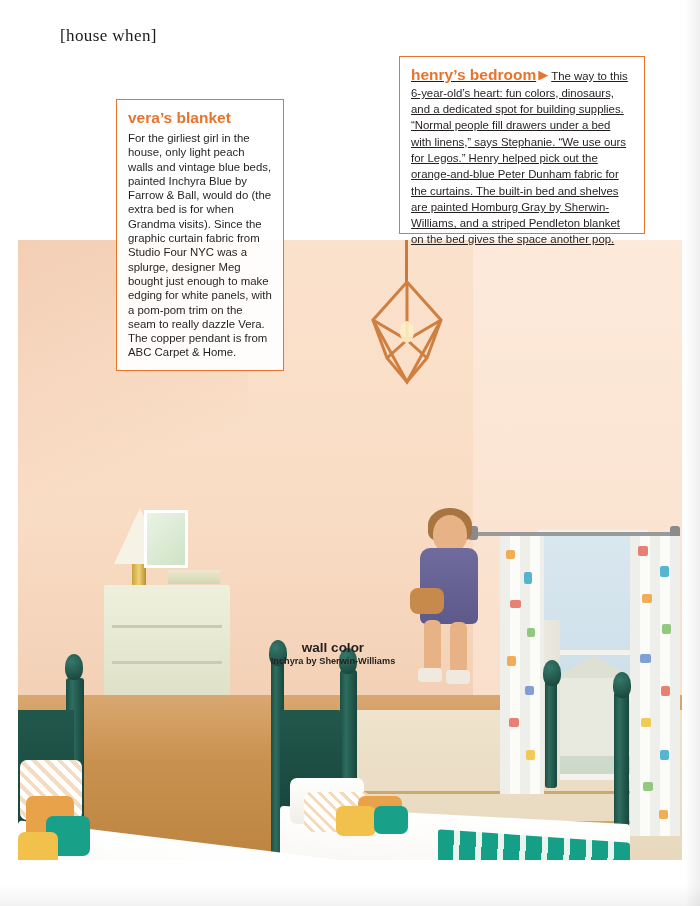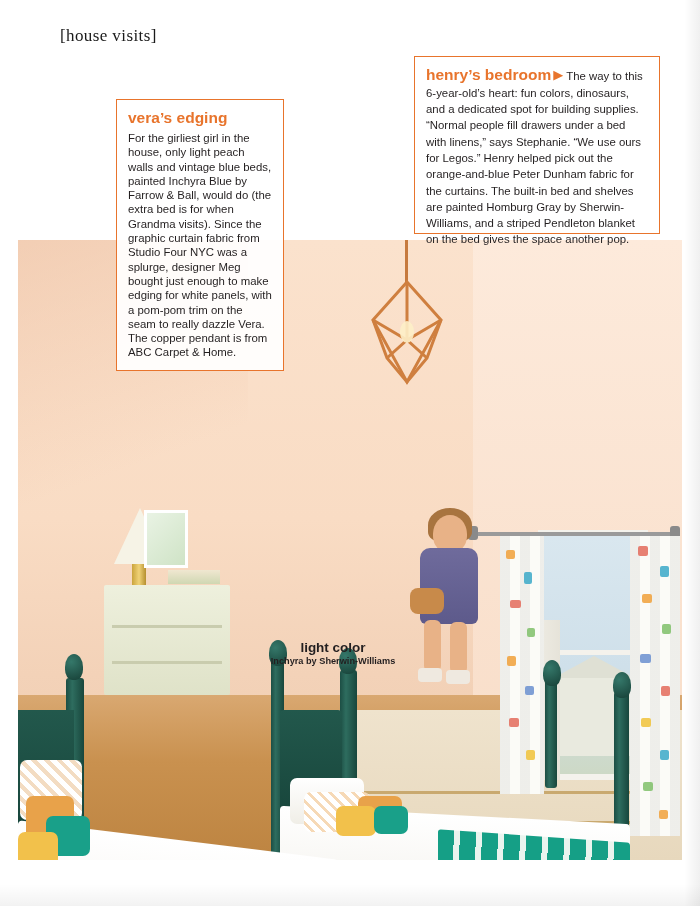--- a/index.html
+++ b/index.html
@@ -43,24 +43,25 @@
     box-sizing: border-box;
     padding: 9px 11px 11px 11px;
   }
   .callout.vera {
     left: 116px;
     top: 99px;
     width: 168px;
     height: 272px;
   }
   .callout.henry {
-    left: 414px;
+    left: 399px;
     top: 56px;
     width: 246px;
     height: 178px;
+    text-decoration: underline;
   }
   .callout-title {
     font-family: "Liberation Sans", sans-serif;
     font-weight: bold;
     font-size: 15.5px;
     color: #e8742c;
     margin: 0 0 4px 0;
     display: inline;
     line-height: 1.15;
   }
@@ -333,21 +334,21 @@
     left: 0; bottom: 0; width: 700px; height: 22px;
     background: linear-gradient(180deg, rgba(0,0,0,0) 0%, rgba(0,0,0,0.05) 100%);
     pointer-events: none;
   }
 </style>
 </head>
 <body>
 
 <div class="page">
 
-  <div class="running-head">[house visits]</div>
+  <div class="running-head">[house when]</div>
 
   <div class="photo">
     <div class="wall"></div>
     <div class="wall-right"></div>
     <div class="wall-shade"></div>
 
     <div class="floor"></div>
     <div class="rug"></div>
     <div class="rug-line l1"></div>
     <div class="rug-line l2"></div>
@@ -446,28 +447,28 @@
     <div class="lamp-shade"></div>
     <div class="lamp-base"></div>
     <div class="art"></div>
     <div class="nightstand">
       <div class="drawer" style="top:40px;"></div>
       <div class="drawer" style="top:76px;"></div>
     </div>
     <div class="books"></div>
 
     <div class="wall-color-caption">
-      <p class="wall-color-title">light color</p>
+      <p class="wall-color-title">wall color</p>
       <p class="wall-color-sub">Inchyra by Sherwin-Williams</p>
     </div>
   </div>
 
   <div class="callout vera">
     <p class="head-line" style="margin:0 0 3px 0;">
-      <span class="callout-title">vera’s edging</span>
+      <span class="callout-title">vera’s blanket</span>
     </p>
     <p class="callout-body">For the girliest girl in the house, only light peach walls and vintage blue beds, painted Inchyra Blue by Farrow &amp; Ball, would do (the extra bed is for when Grandma visits). Since the graphic curtain fabric from Studio Four NYC was a splurge, designer Meg bought just enough to make edging for white panels, with a pom-pom trim on the seam to really dazzle Vera. The copper pendant is from ABC Carpet &amp; Home.</p>
   </div>
 
   <div class="callout henry">
     <p class="head-line">
       <span class="callout-title">henry’s bedroom</span><span class="callout-arrow">▶</span><span class="callout-body">The way to this 6-year-old’s heart: fun colors, dinosaurs, and a dedicated spot for building supplies. “Normal people fill drawers under a bed with linens,” says Stephanie. “We use ours for Legos.” Henry helped pick out the orange-and-blue Peter Dunham fabric for the curtains. The built-in bed and shelves are painted Homburg Gray by Sherwin-Williams, and a striped Pendleton blanket on the bed gives the space another pop.</span>
     </p>
   </div>
 

